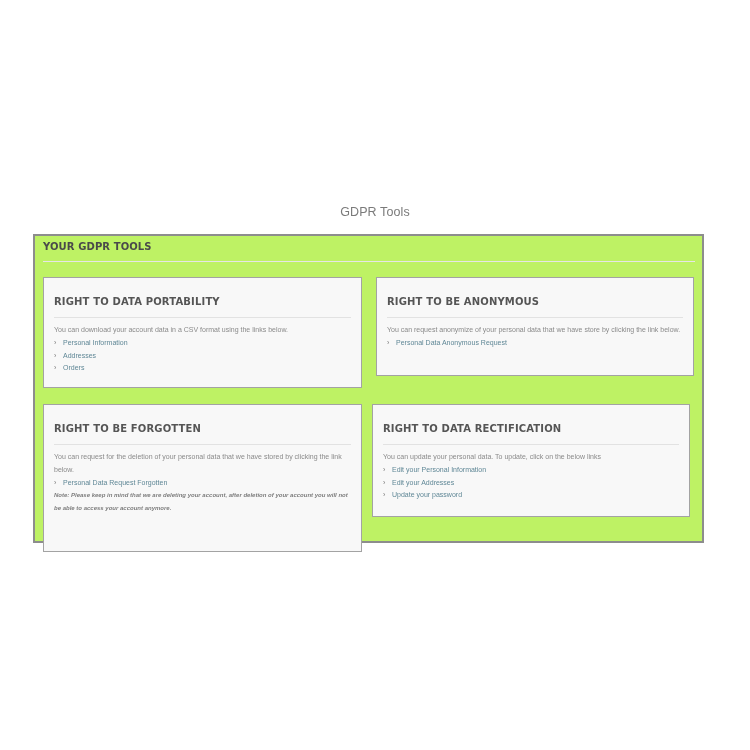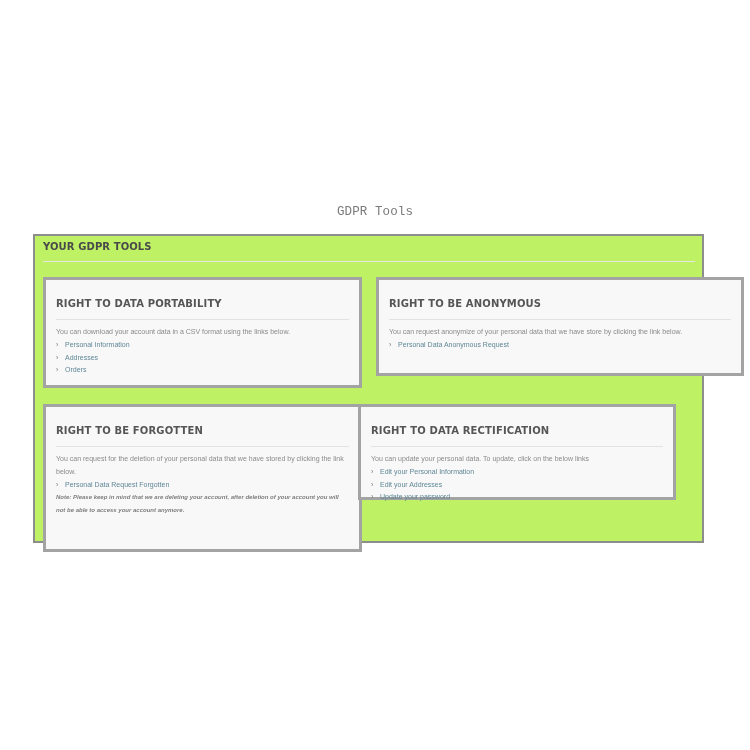--- a/index.html
+++ b/index.html
@@ -10,21 +10,21 @@
       height: 750px;
       overflow: hidden;
       font-family: "Liberation Sans", sans-serif;
     }
     .page-title {
       position: absolute;
       top: 205px;
       left: 0;
       width: 750px;
       text-align: center;
-      font-family: Liberation Mono, monospace;
+      font-family: Liberation Sans, sans-serif;
       font-size: 12.5px;
       color: #7a7a7a;
       letter-spacing: 0.1px;
     }
     .frame {
       position: absolute;
       top: 234px;
       left: 33px;
       width: 671px;
       height: 309px;
@@ -46,21 +46,21 @@
       position: absolute;
       top: 25px;
       left: 8px;
       width: 652px;
       height: 1px;
       background: #e6e6e6;
     }
     .card {
       position: absolute;
       background: #f8f8f8;
-      border: 3px solid #a3a3a3;
+      border: 1px solid #a3a3a3;
       box-sizing: border-box;
     }
     .card-title {
       position: absolute;
       top: 18px;
       left: 10px;
       font-family: "DejaVu Sans", sans-serif;
       font-size: 10px;
       font-weight: bold;
       color: #555555;
@@ -142,21 +142,21 @@
           <a>Addresses</a>
         </li>
         <li>
           <span class="chevron">›</span>
           <a>Orders</a>
         </li>
       </ul>
     </div>
   </div>
 
-  <div class="card" style="top:41px; left:341px; width:368px; height:99px;">
+  <div class="card" style="top:41px; left:341px; width:318px; height:99px;">
     <div class="card-title">RIGHT TO BE ANONYMOUS</div>
     <div class="card-divider"></div>
     <div class="card-body">
       <p>You can request anonymize of your personal data that we have store by clicking the link below.</p>
       <ul class="link-list">
         <li>
           <span class="chevron">›</span>
           <a>Personal Data Anonymous Request</a>
         </li>
       </ul>
@@ -171,21 +171,21 @@
       <ul class="link-list">
         <li>
           <span class="chevron">›</span>
           <a>Personal Data Request Forgotten</a>
         </li>
       </ul>
       <p class="note">Note: Please keep in mind that we are deleting your account, after deletion of your account you will not be able to access your account anymore.</p>
     </div>
   </div>
 
-  <div class="card" style="top:168px; left:323px; width:318px; height:96px;">
+  <div class="card" style="top:168px; left:337px; width:318px; height:113px;">
     <div class="card-title">RIGHT TO DATA RECTIFICATION</div>
     <div class="card-divider"></div>
     <div class="card-body">
       <p>You can update your personal data. To update, click on the below links</p>
       <ul class="link-list">
         <li>
           <span class="chevron">›</span>
           <a>Edit your Personal Information</a>
         </li>
         <li>

